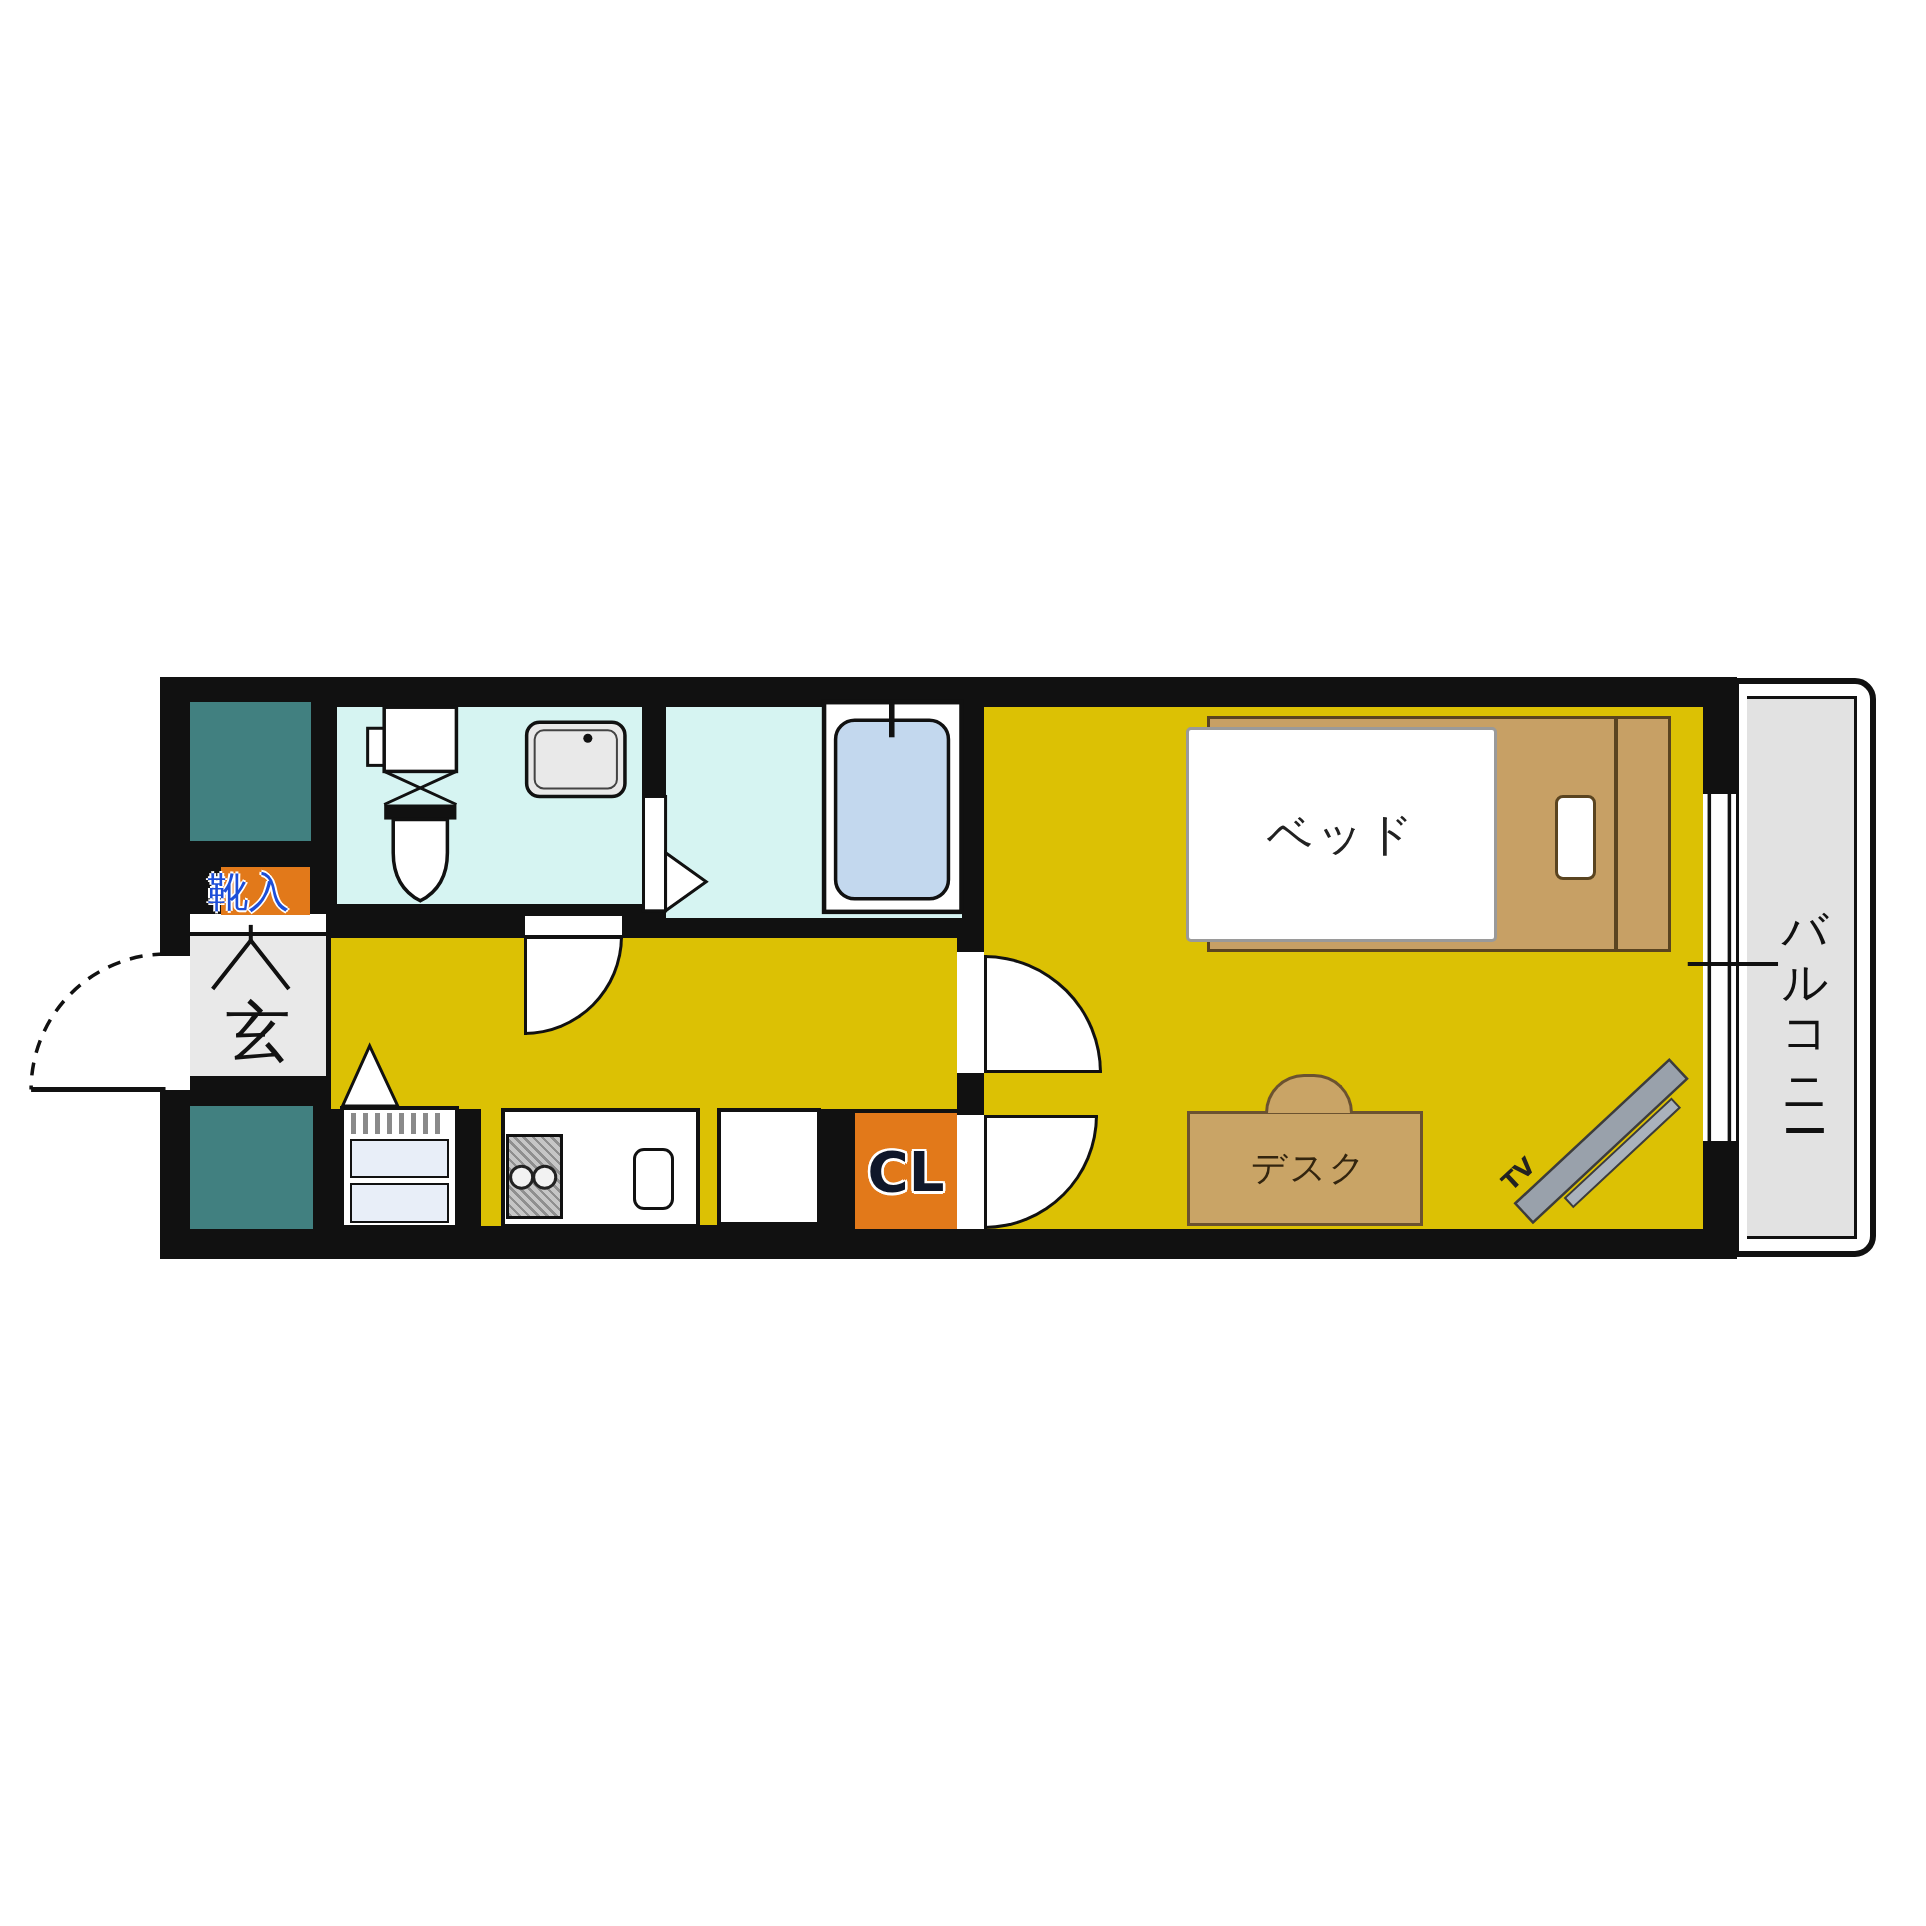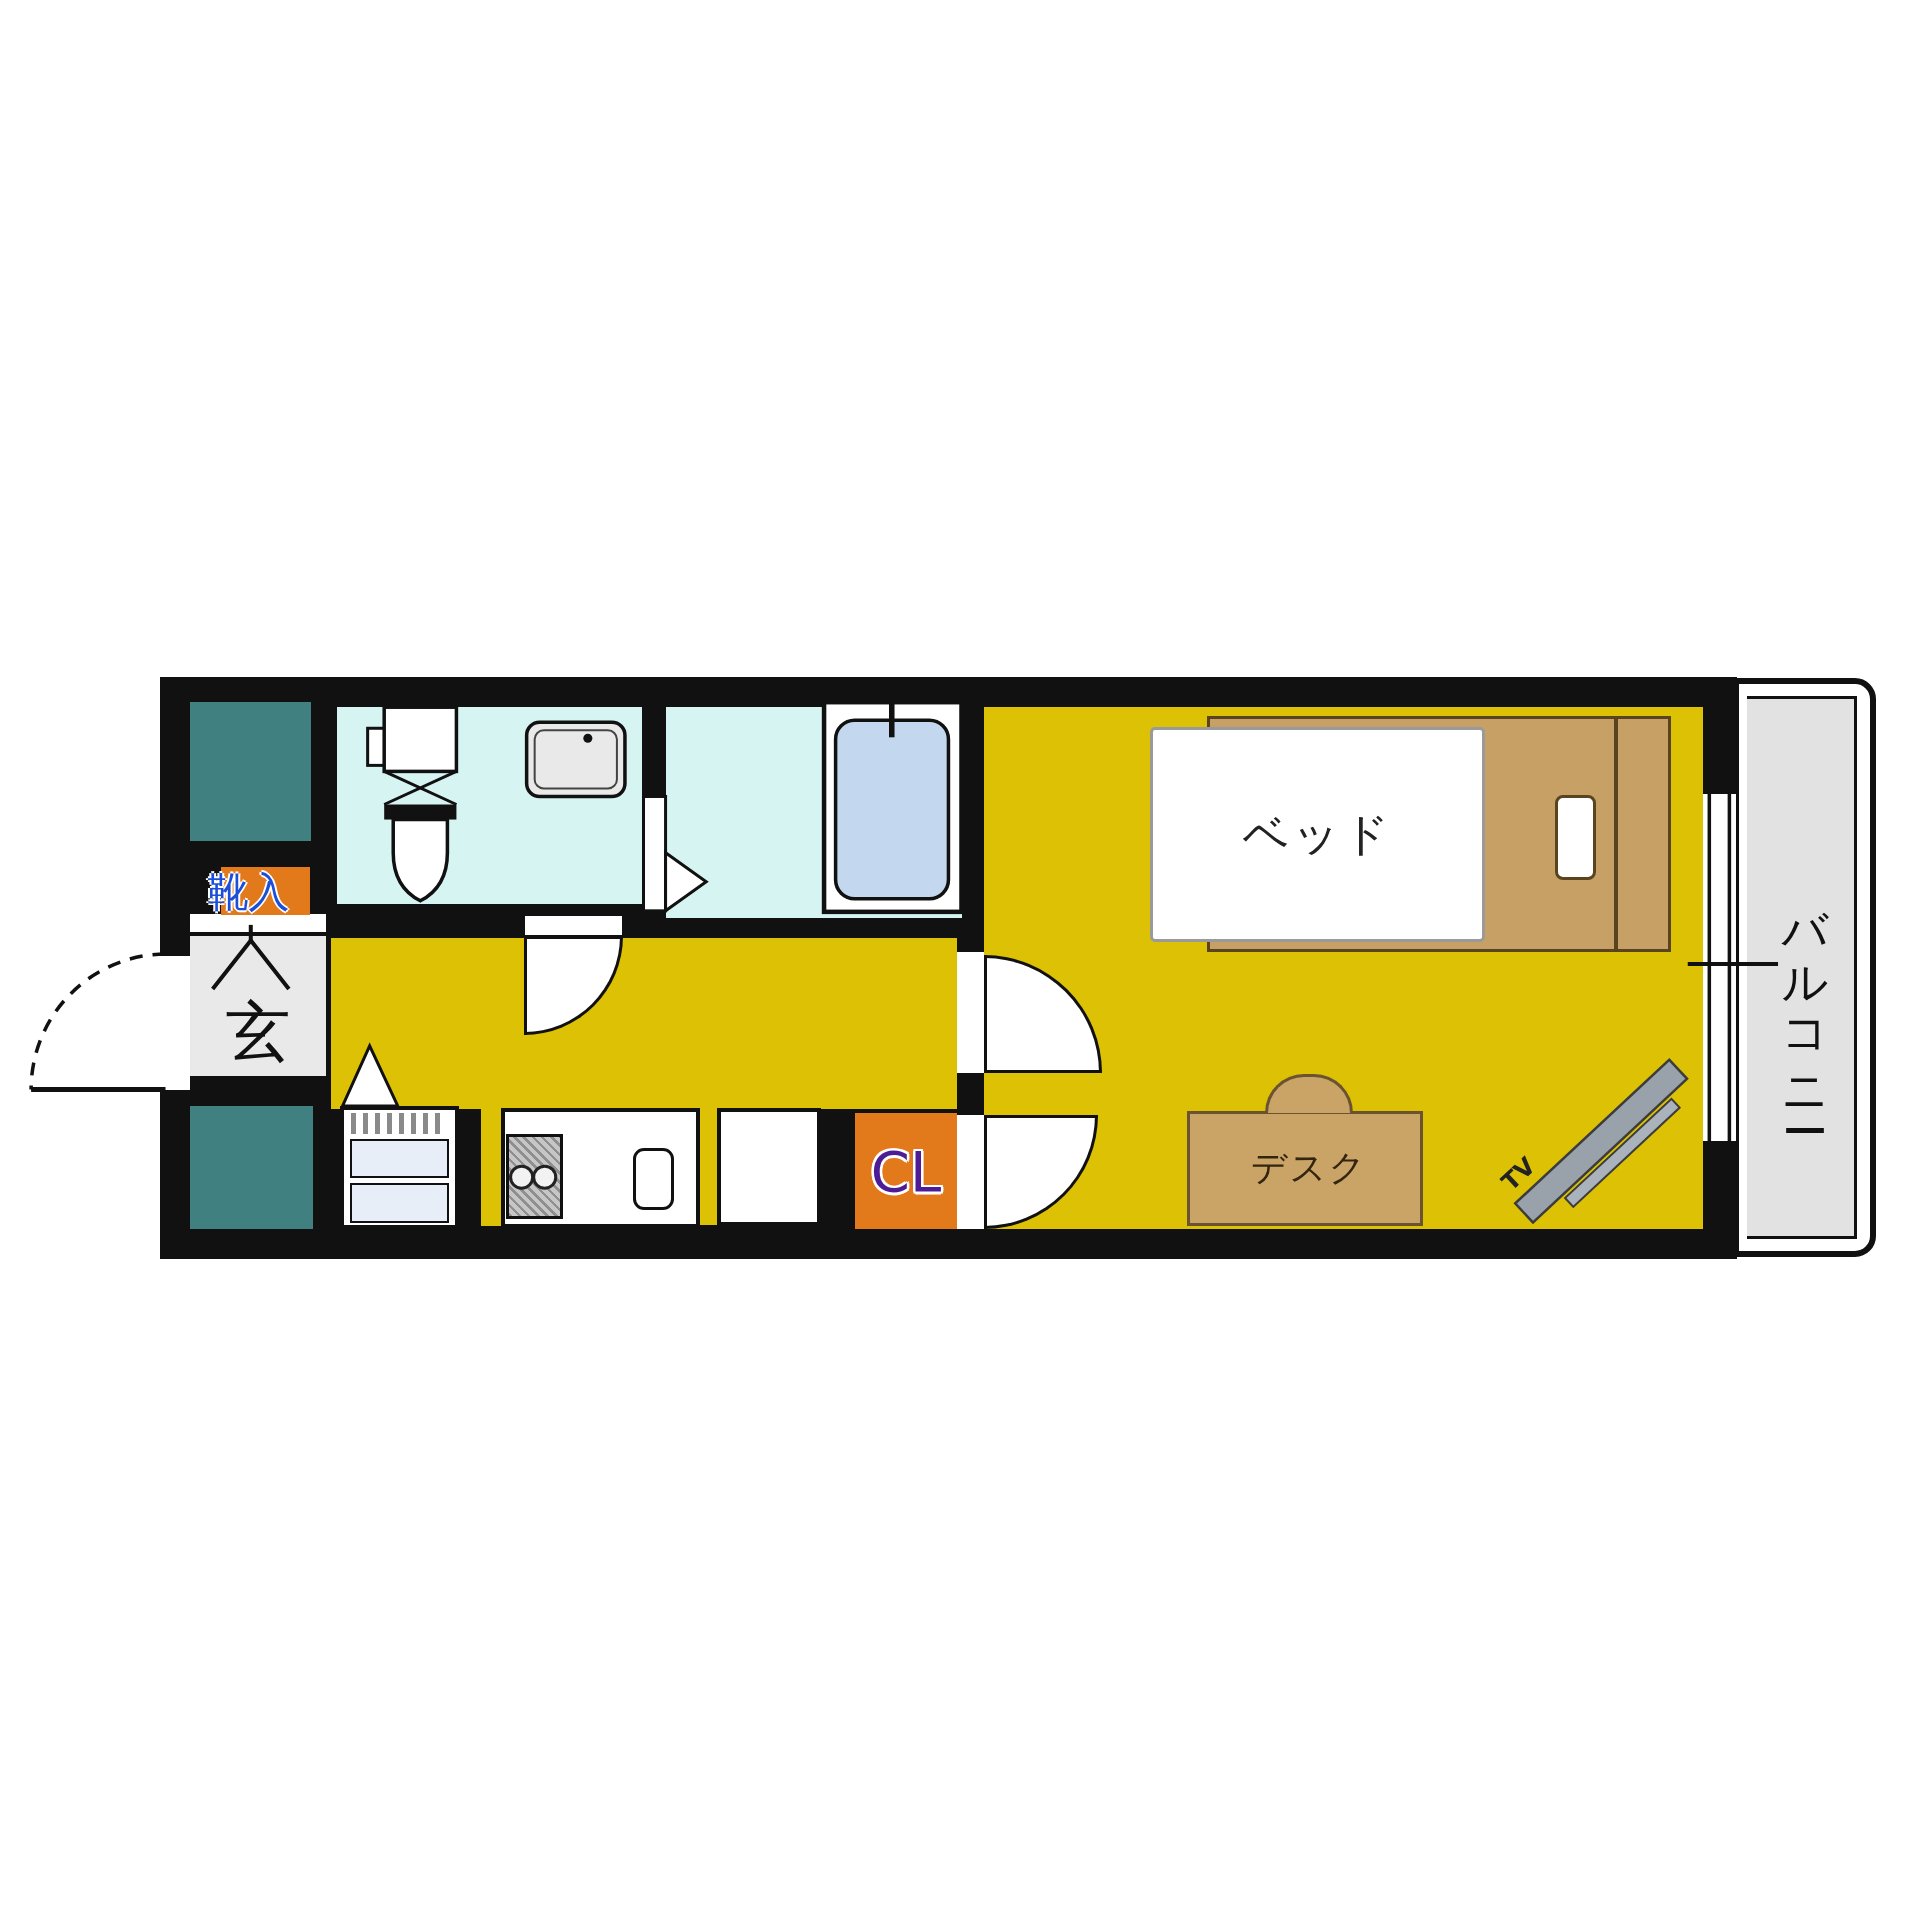--- a/index.html
+++ b/index.html
@@ -34,39 +34,39 @@
   
   #washroom-door-arc{left:524px;top:936px;width:99px;height:99px;background:#ffffff;
       border:3.5px solid #111;border-bottom-right-radius:100%;}
   #room-door-arc{left:984px;top:955px;width:118px;height:118px;background:#ffffff;
       border:3.5px solid #111;border-top-right-radius:100%;}
   #closet-door-arc{left:984px;top:1115px;width:114px;height:114px;background:#ffffff;
       border:3.5px solid #111;border-bottom-right-radius:100%;}
 
   
   #closet-box{left:855px;top:1113px;width:102px;height:116px;background:#e2791a;}
-  #closet-label{font-size:56px;font-weight:normal;color:#4c1d95;
+  #closet-label{font-size:56px;font-weight:bold;color:#0f172a;
       text-shadow:-2.5px 0 0 #fff,2.5px 0 0 #fff,0 -2.5px 0 #fff,0 2.5px 0 #fff,
                   -2px -2px 0 #fff,2px 2px 0 #fff,-2px 2px 0 #fff,2px -2px 0 #fff;}
 
   
   #refrigerator{left:340px;top:1106px;width:119px;height:123px;background:#ffffff;border:4.5px solid #111;}
   #fridge-hatch{left:7px;top:3px;width:96px;height:21px;
       background:repeating-linear-gradient(90deg,#8a8a8a 0 5px,#ffffff 5px 12px);}
   #fridge-comp-1{left:6px;top:29px;width:99px;height:39px;background:#e8eef8;border:2.5px solid #111;}
   #fridge-comp-2{left:6px;top:73px;width:99px;height:40px;background:#e8eef8;border:2.5px solid #111;}
   #counter-stove{left:501px;top:1108px;width:199px;height:120px;background:#ffffff;border:4px solid #111;}
   #stove{left:506px;top:1134px;width:57px;height:85px;border:3px solid #111;background:#c6c6c6;
       background-image:repeating-linear-gradient(45deg,rgba(40,40,40,.35) 0 2.5px,transparent 2.5px 6.5px);}
   #kitchen-sink{left:633px;top:1148px;width:41px;height:62px;background:#ffffff;border:3.5px solid #111;border-radius:11px;}
   #counter-side{left:717px;top:1108px;width:104px;height:118px;background:#ffffff;border:4px solid #111;}
 
   
   #bed-frame{left:1207px;top:716px;width:464px;height:236px;background:#c7a065;border:3.5px solid #5a4420;}
-  #mattress{left:1150px;top:727px;width:335px;height:215px;background:#ffffff;border:3.5px solid #9a9a9a;border-radius:5px;}
+  #mattress{left:1186px;top:727px;width:311px;height:215px;background:#ffffff;border:3.5px solid #9a9a9a;border-radius:5px;}
   #bed-label{font-size:46px;color:#222222;letter-spacing:3px;}
   #headboard-line{left:1614px;top:716px;width:3.5px;height:236px;background:#5a4420;}
   #pillow{left:1555px;top:795px;width:41px;height:85px;background:#ffffff;border:3px solid #5a4420;border-radius:8px;}
   #desk{left:1187px;top:1111px;width:236px;height:115px;background:#c9a466;border:3.5px solid #6b5230;}
   #desk-label{font-size:36px;color:#33250f;letter-spacing:2px;margin-left:8px;}
   #chair{left:1265px;top:1074px;width:88px;height:39px;background:#c9a466;border:3px solid #6b5230;
       border-bottom:none;border-radius:44px 44px 0 0;}
 
   
   #balcony-outer{left:1733px;top:678px;width:143px;height:579px;background:#ffffff;

